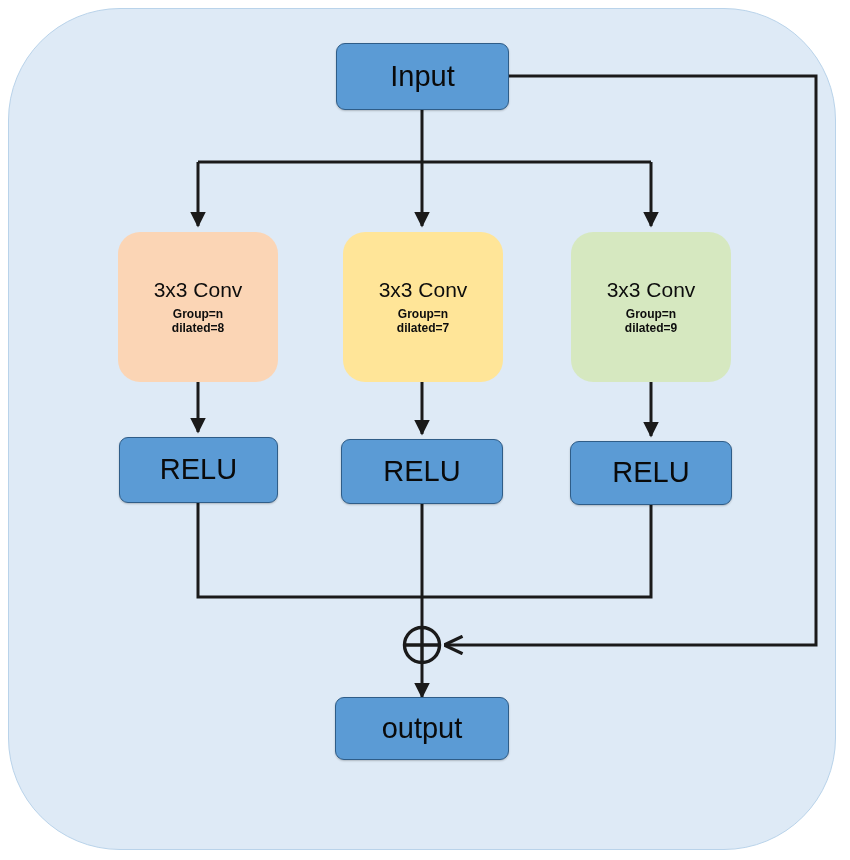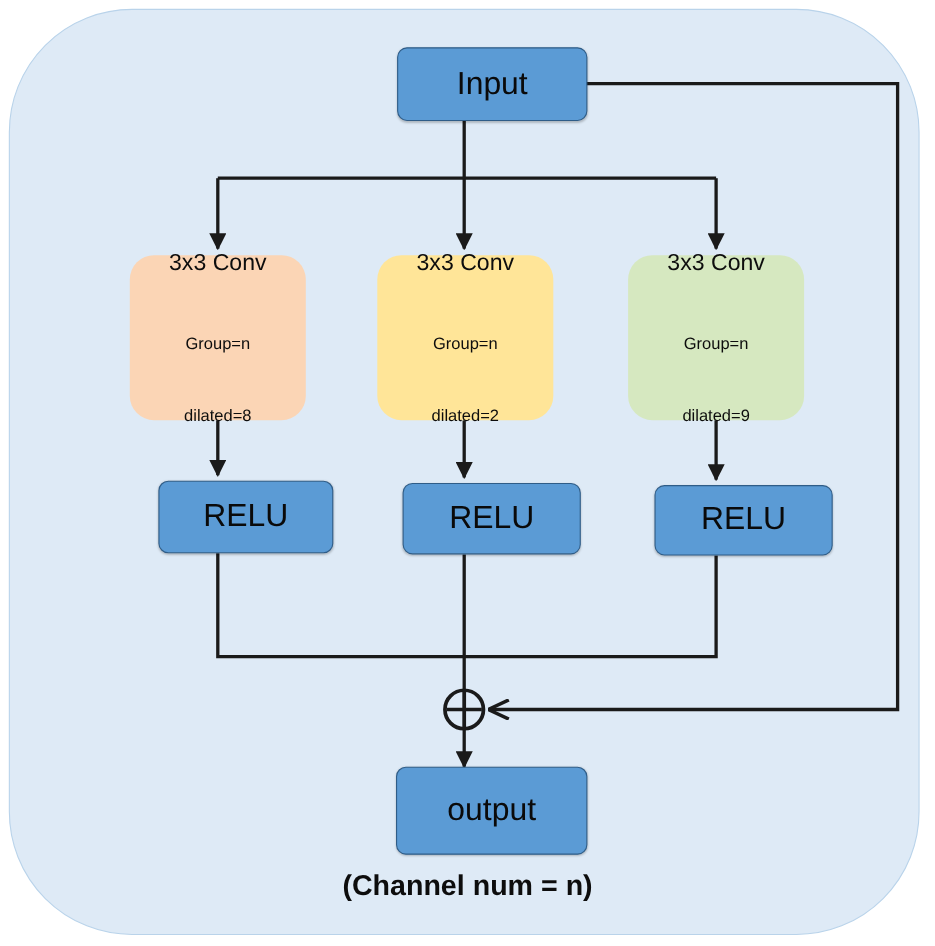--- a/index.html
+++ b/index.html
@@ -47,38 +47,36 @@
     justify-content: center;
     text-align: center;
     line-height: 1.16;
     color: #0d0d0d;
   }
   .node.blue {
     background: #5b9bd5;
     border: 1.5px solid #2f5d88;
     border-radius: 9px;
     box-shadow: 0 1px 2px rgba(0,0,0,0.22);
-    margin-left: 25px;
   }
   .node.blue .title {
     font-size: 29px;
     color: #0a0a0a;
   }
   .node.conv {
     border-radius: 22px;
     border: none;
-    gap: 48px;
   }
   .node.conv .title {
     font-size: 21px;
     margin-bottom: 5px;
   }
   .node.conv .sub {
-    font-size: 15px;
-    font-weight: normal;
+    font-size: 12px;
+    font-weight: bold;
   }
   .peach { background: #fbd5b5; }
   .yellow { background: #ffe598; }
   .green  { background: #d6e8c0; }
 
   .caption {
     position: absolute;
     width: 850px;
     text-align: center;
     font-size: 26px;
@@ -138,40 +136,39 @@
 
   <div class="node conv peach" style="left:118px; top:232px; width:160px; height:150px;">
     <span class="title">3x3 Conv</span>
     <span class="sub">Group=n</span>
     <span class="sub">dilated=8</span>
   </div>
 
   <div class="node conv yellow" style="left:343px; top:232px; width:160px; height:150px;">
     <span class="title">3x3 Conv</span>
     <span class="sub">Group=n</span>
-    <span class="sub">dilated=2</span>
+    <span class="sub">dilated=7</span>
   </div>
 
   <div class="node conv green" style="left:571px; top:232px; width:160px; height:150px;">
     <span class="title">3x3 Conv</span>
     <span class="sub">Group=n</span>
     <span class="sub">dilated=9</span>
   </div>
 
   <div class="node blue" style="left:119px; top:437px; width:159px; height:66px;">
     <span class="title">RELU</span>
   </div>
 
   <div class="node blue" style="left:341px; top:439px; width:162px; height:65px;">
     <span class="title">RELU</span>
   </div>
 
   <div class="node blue" style="left:570px; top:441px; width:162px; height:64px;">
     <span class="title">RELU</span>
   </div>
 
-  <div class="node blue" style="left:335px; top:697px; width:174px; height:80px;">
+  <div class="node blue" style="left:335px; top:697px; width:174px; height:63px;">
     <span class="title">output</span>
   </div>
 
-  <div class="caption" style="top:790px;">(Channel num = n)</div>
 
 </div>
 
 </body></html>

